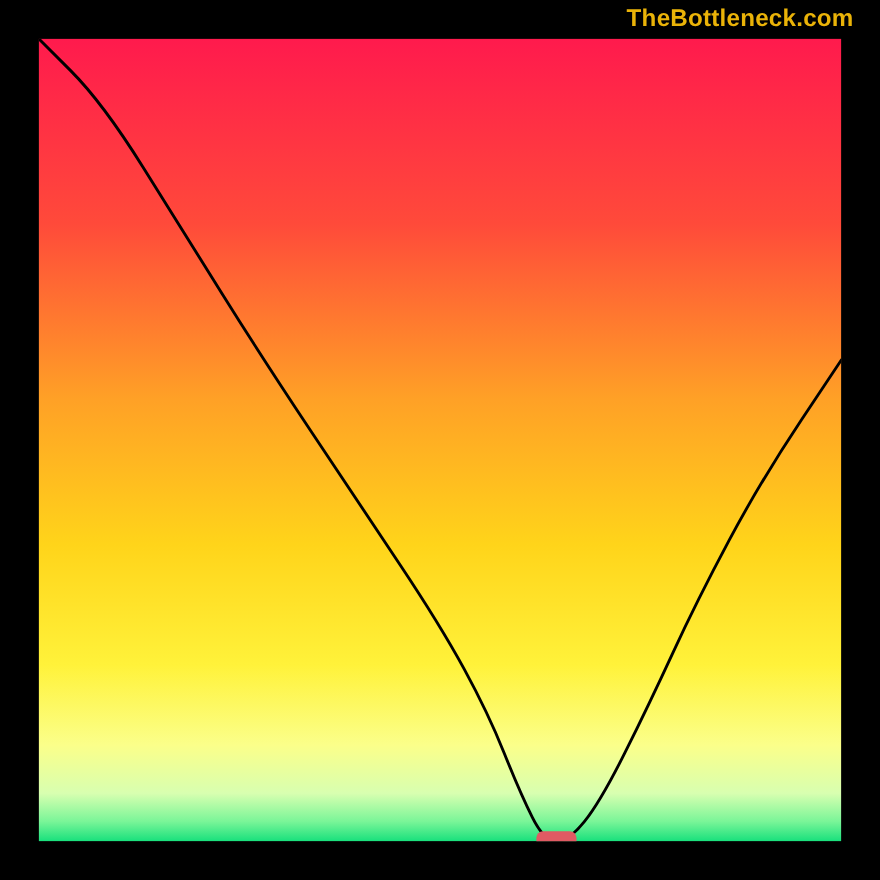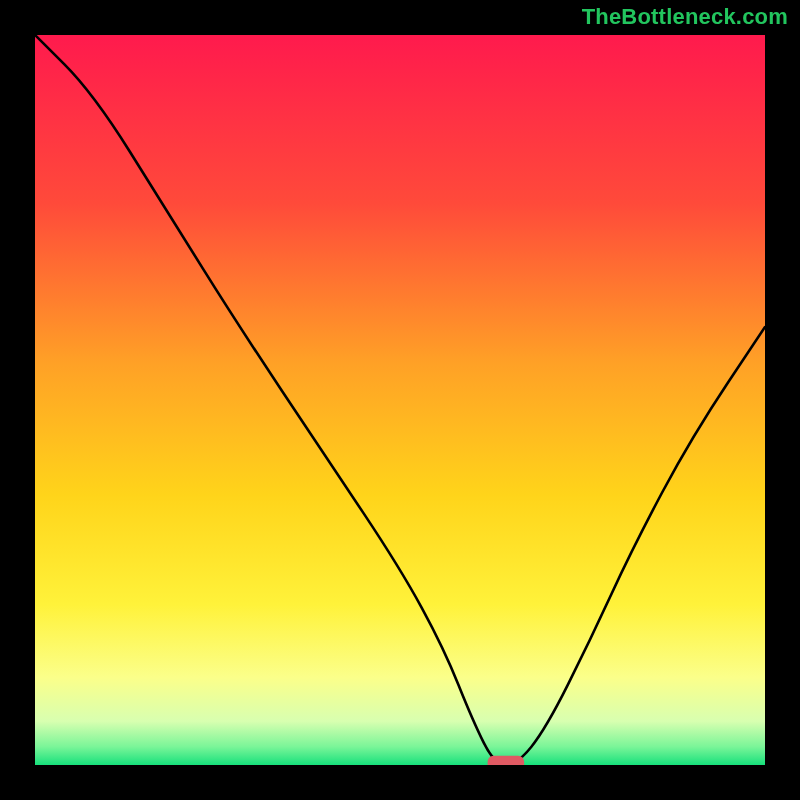--- a/index.html
+++ b/index.html
@@ -13,22 +13,22 @@
   }
   .frame {
     position: relative;
     width: 800px;
     height: 800px;
     background: #000;
   }
   .watermark {
     position: absolute;
     top: 4px;
-    right: 12px;
-    color: #22c55e;
+    right: 24px;
+    color: #eab308;
     font-size: 22px;
     font-weight: bold;
     letter-spacing: 0.2px;
     z-index: 10;
   }
   .plot-area {
     position: absolute;
     left: 35px;
     top: 35px;
     width: 730px;

